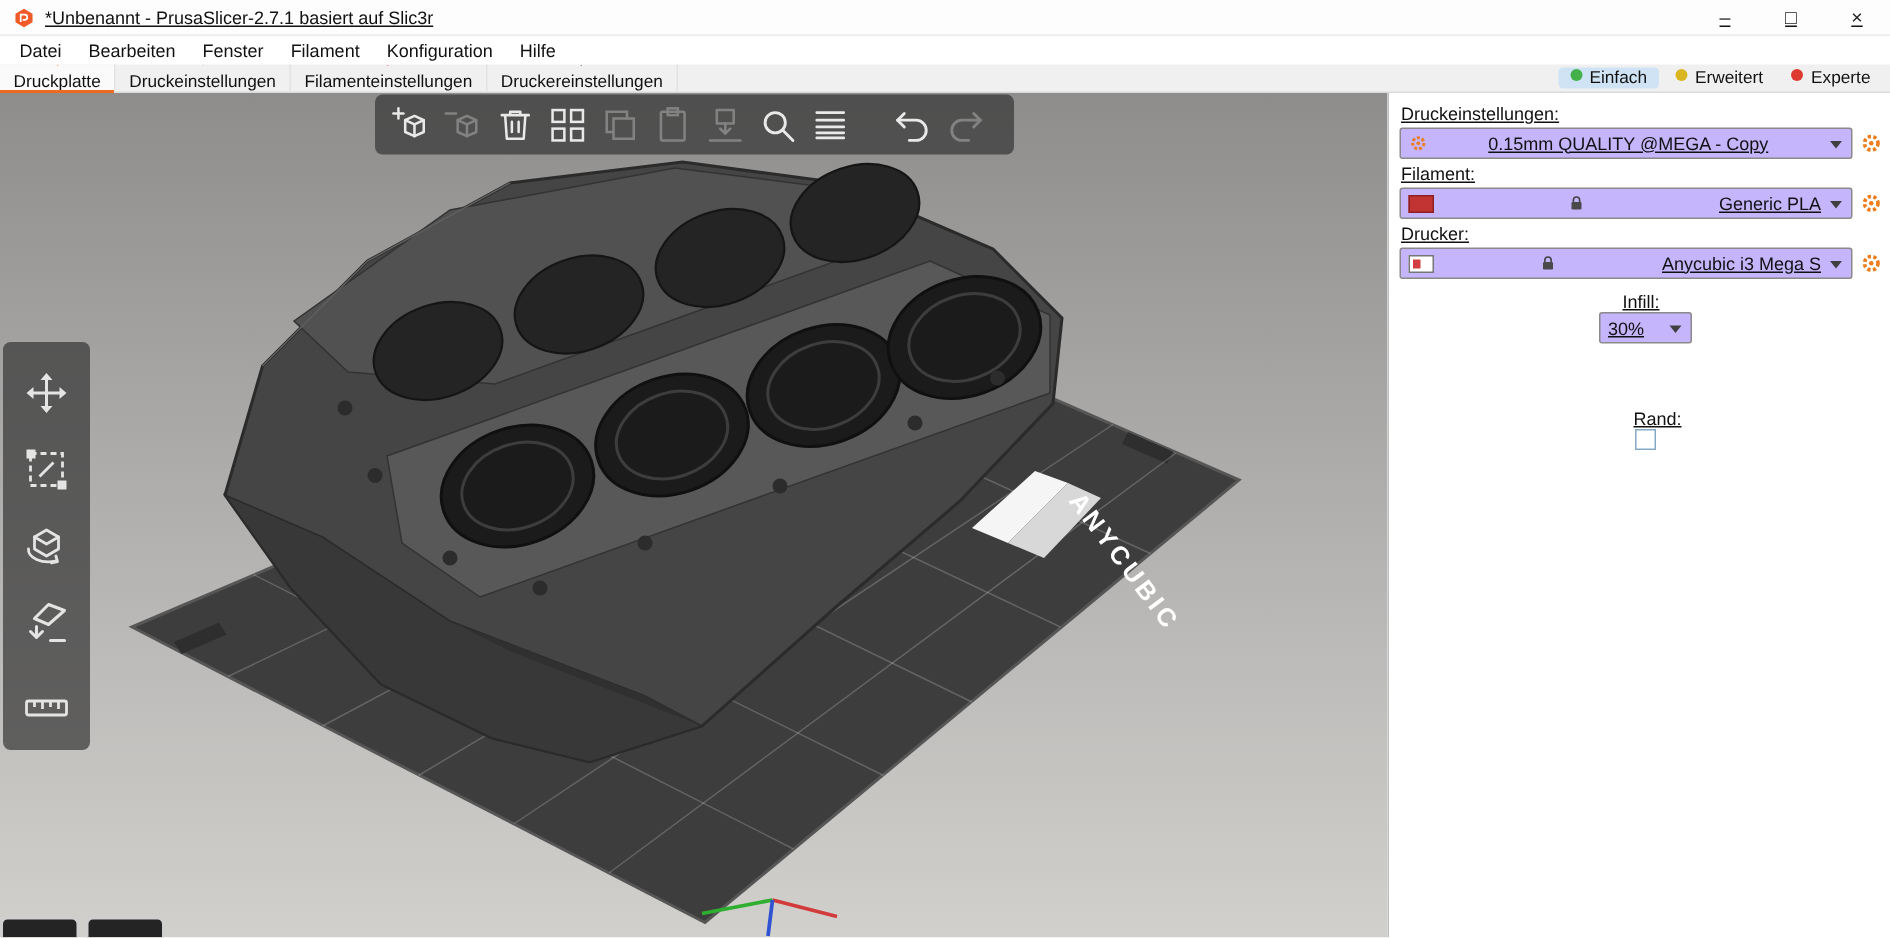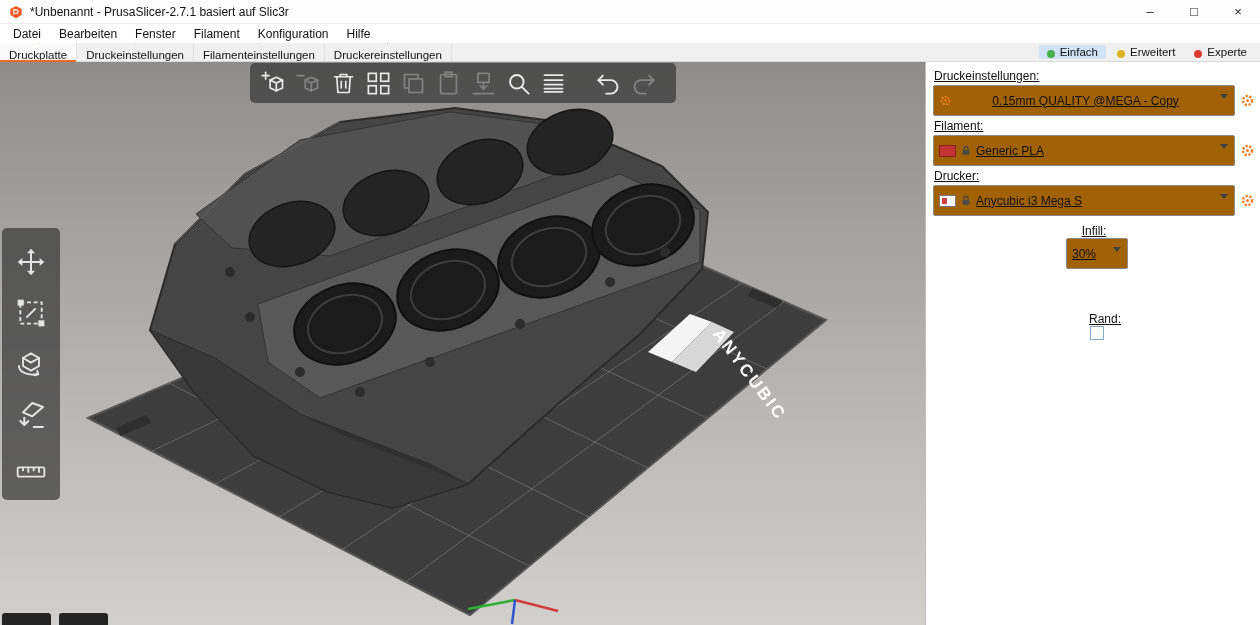--- a/index.html
+++ b/index.html
@@ -2,39 +2,39 @@
 <html><head>
 <meta charset="utf-8">
 <style>
   * { box-sizing: border-box; margin: 0; padding: 0; }
   html,body { width:1260px; height:625px; overflow:hidden;
     font-family:"Liberation Sans", sans-serif; color:#111; background:#fff; }
   body { position:relative; }
 
   
   .titlebar { position:absolute; top:0; left:0; right:0; height:24px; background:#fdfdfd;
-    border-bottom:1px solid #ececec; display:flex; align-items:center; padding-left:9px; font-size:12px; }
+    border-bottom:1px solid #ececec; display:flex; align-items:center; padding-left:9px; font-size:12px;text-decoration:underline; }
   .app-logo { width:14px; height:14px; margin-right:7px; }
   .win-controls { margin-left:auto; display:flex; height:100%; }
   .win-btn { width:44px; display:flex; align-items:center; justify-content:center; font-size:13px; color:#222; cursor:default; }
 
   
   .menubar { position:absolute; top:24px; left:0; right:0; height:19px; background:#fff;
     display:flex; align-items:center; font-size:12px; padding-left:4px; }
   .menu-item { padding:0 9px; }
 
   
   .tabbar { position:absolute; top:43px; left:0; right:0; height:19px; background:#f0f0f0;
     border-bottom:1px solid #dadada; display:flex; align-items:stretch; font-size:11.5px; }
   .tab { display:flex; align-items:center; gap:5px; padding:0 9px; border-right:1px solid #e2e2e2; position:relative;flex-direction:column; }
   .tab svg { width:13px; height:13px; }
   .tab.active { background:#fafafa; }
   .tab.active::after { content:""; position:absolute; left:0; right:0; bottom:-1px; height:2px; background:#ed6b21; }
   .modes { margin-left:auto; display:flex; align-items:center; gap:3px; padding-right:5px; }
-  .mode { display:flex; align-items:flex-end; gap:5px; padding:1px 8px; border-radius:3px; }
+  .mode { display:flex; align-items:flex-start; gap:5px; padding:1px 8px; border-radius:3px; }
   .mode.active { background:#cfe3f4; }
   .dot { width:8px; height:8px; border-radius:50%; }
   .dot-g { background:#43b04a; } .dot-y { background:#d9b620; } .dot-r { background:#dd3b32; }
 
   
   .main { position:absolute; top:62px; left:0; width:1260px; height:563px; }
   .viewport { position:absolute; left:0; top:0; width:925px; height:563px; overflow:hidden;
     background:linear-gradient(180deg,#8e8d8c 0%,#a3a2a0 30%,#bcbab8 65%,#d2d0cd 100%); }
   .scene { position:absolute; left:0; top:0; }
 
@@ -52,22 +52,22 @@
   .lbtn { width:32px; height:32px; color:#e4e4e4; }
 
   .thumbs { position:absolute; left:0; bottom:0; display:flex; gap:4px; }
   .thumb { width:53px; height:14px; background:#242424; border:2px solid #cfcfcf; border-bottom:none; border-radius:5px 5px 0 0; }
 
   
   .sidebar { position:absolute; right:0; top:0; width:335px; height:563px; background:#fff;
     border-left:1px solid #bdbdbd; padding:4px 5px 0 7px; font-size:12px;text-decoration:underline; }
   .slabel { margin:3px 1px 2px; }
   .crow { display:flex; align-items:center; gap:5px; }
-  .combo { position:relative; flex:1; height:31px; border:1px solid #8a8a8a; border-radius:2px;
-    background:#a16207; display:flex; align-items:center; gap:5px; padding:0 20px 0 5px; }
+  .combo { position:relative; flex:1; height:21px; border:1px solid #8a8a8a; border-radius:2px;
+    background:#c4b5fd; display:flex; align-items:center; gap:5px; padding:0 20px 0 5px;justify-content:space-between; }
   .combo .ctext { white-space:nowrap; overflow:hidden; }
   .combo.center .ctext { flex:1; text-align:center; }
   .chev { position:absolute; right:6px; top:8px; width:0; height:0;
     border-left:4px solid transparent; border-right:4px solid transparent; border-top:5px solid #404040; }
   .gearbtn { width:15px; height:15px; flex:none; }
   .gearbtn svg, .cicon svg { width:100%; height:100%; display:block; }
   .cicon { width:13px; height:13px; flex:none; }
   .swatch { width:17px; height:12px; flex:none; }
   .swatch.red { background:#c23434; border:1px solid #8d2020; }
   .swatch.printer { background:#fff; border:1px solid #777; position:relative; }

